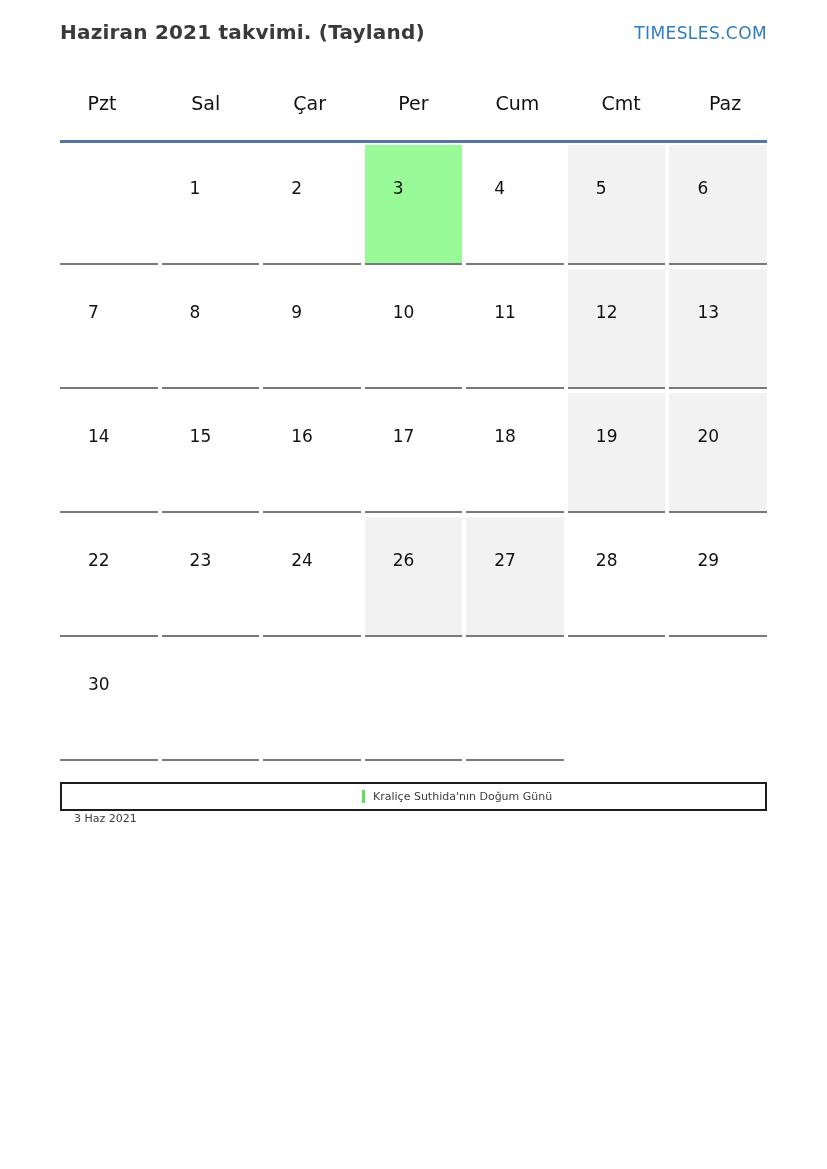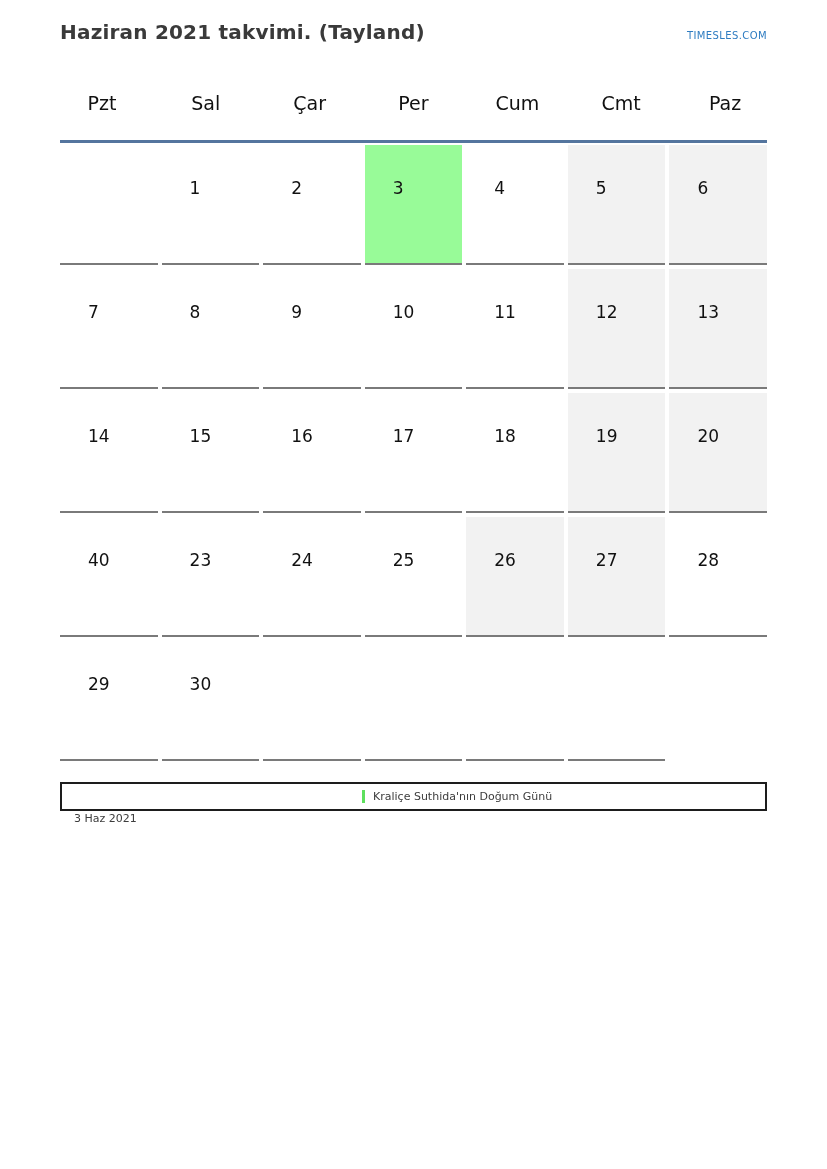--- a/index.html
+++ b/index.html
@@ -26,21 +26,21 @@
   }
   .title {
     margin: 0;
     font-size: 20px;
     font-weight: 700;
     color: #3a3a3a;
     line-height: 28px;
     letter-spacing: 0.2px;
   }
   .site-link {
-    font-size: 10px;
+    font-size: 17px;
     font-weight: 400;
     letter-spacing: 0.4px;
     color: var(--site-blue, #2e7cc1);
     text-decoration: none;
     cursor: pointer;
   }
   
   .cal { margin-top: 46px; }
   .dayhead {
     display: grid;
@@ -178,30 +178,27 @@
         <div class="cell day">
           <span class="num">18</span>
         </div>
         <div class="cell weekend">
           <span class="num">19</span>
         </div>
         <div class="cell weekend">
           <span class="num">20</span>
         </div>
         <div class="cell day">
-          <span class="num">40</span>
+          <span class="num">22</span>
         </div>
         <div class="cell day">
           <span class="num">23</span>
         </div>
         <div class="cell day">
           <span class="num">24</span>
-        </div>
-        <div class="cell day">
-          <span class="num">25</span>
         </div>
         <div class="cell weekend">
           <span class="num">26</span>
         </div>
         <div class="cell weekend">
           <span class="num">27</span>
         </div>
         <div class="cell day">
           <span class="num">28</span>
         </div>

